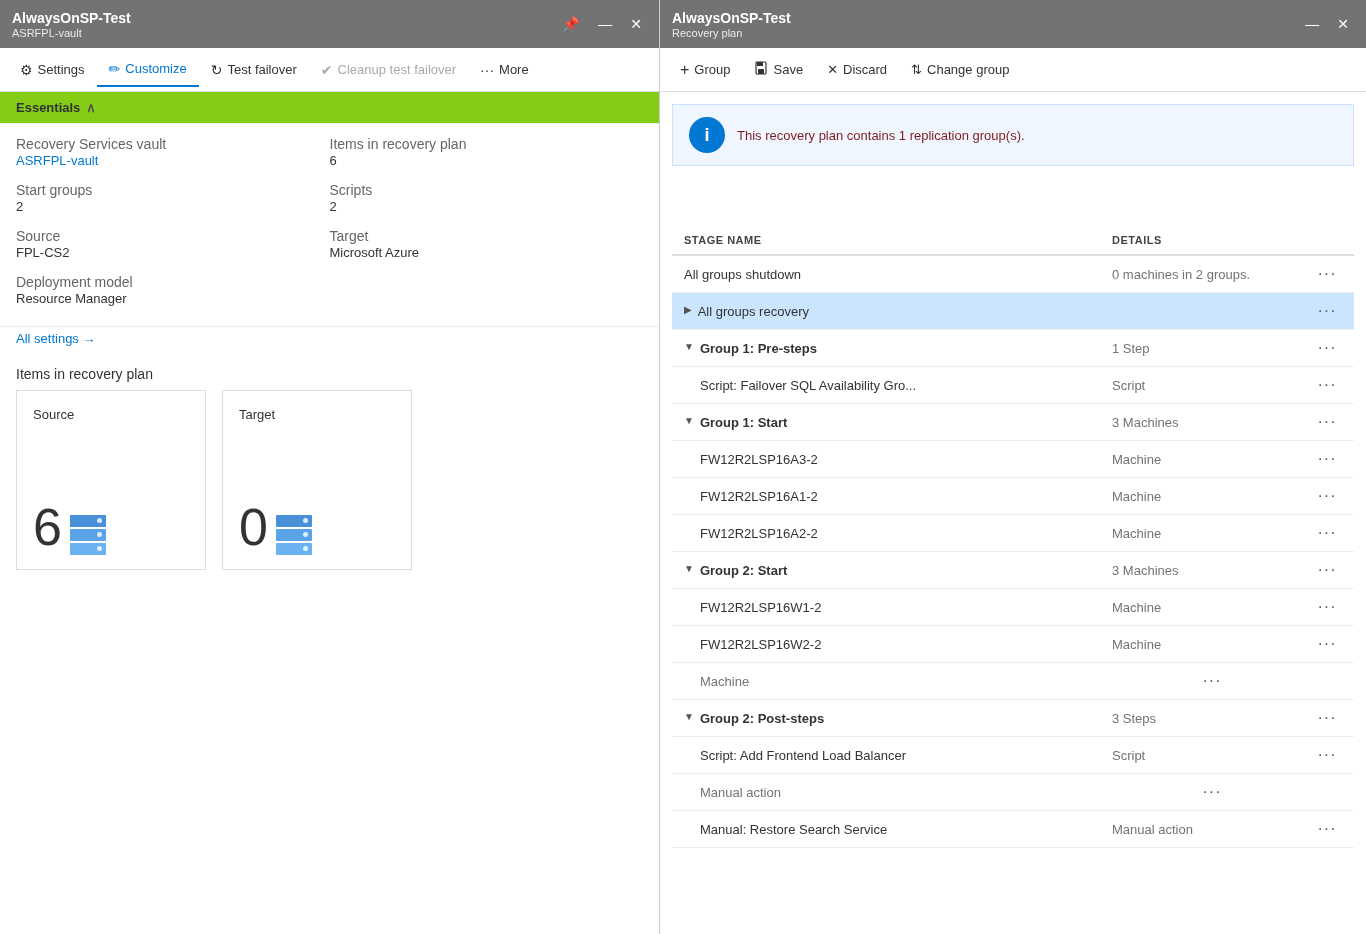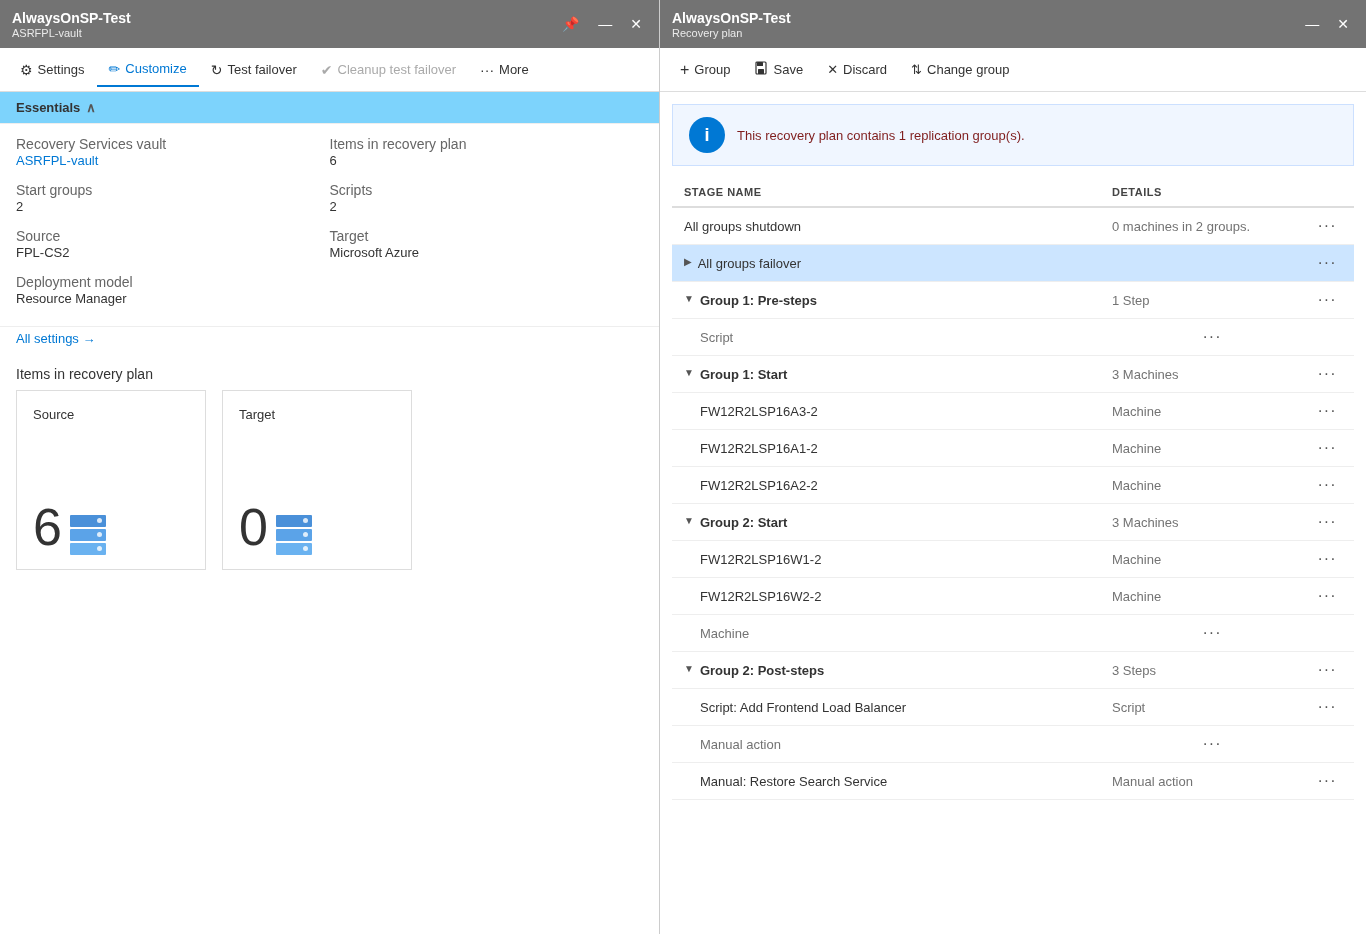--- a/index.html
+++ b/index.html
@@ -17,21 +17,21 @@
     .title-bar-controls span { color: #fff; font-size: 14px; cursor: pointer; padding: 2px 5px; }
 
     
     .toolbar { display: flex; align-items: center; border-bottom: 1px solid #ddd; padding: 0 8px; background: #fff; min-height: 44px; gap: 0; }
     .toolbar-btn { display: flex; align-items: center; gap: 5px; padding: 8px 12px; cursor: pointer; color: #333; font-size: 13px; border: none; background: transparent; }
     .toolbar-btn.active { border-bottom: 2px solid #0078d4; color: #0078d4; }
     .toolbar-btn.disabled { color: #aaa; cursor: default; }
     .toolbar-btn .icon { font-size: 14px; }
 
     
-    .essentials-header { display: flex; align-items: center; padding: 8px 16px; border-bottom: 1px solid #eee; background: #7dd3fc; }
+    .essentials-header { display: flex; align-items: center; padding: 8px 16px; border-bottom: 1px solid #eee; background: #84cc16; }
     .essentials-header span { font-size: 13px; font-weight: 600; margin-right: 6px; }
     .chevron { font-size: 11px; color: #555; }
 
     .essentials-grid { display: grid; grid-template-columns: 1fr 1fr; padding: 12px 16px; gap: 6px 0; border-bottom: 1px solid #eee; }
     .field-label { color: #666; font-size: 14px; }
     .field-value { font-size: 13px; color: #333; margin-top: 1px; margin-bottom: 8px; }
     .field-value.link { color: #0078d4; cursor: pointer; text-decoration: none; }
     .all-settings { display: flex; justify-content: flex-start; padding: 4px 16px 8px; }
     .all-settings a { color: #0078d4; font-size: 13px; cursor: pointer; text-decoration: none; }
 
@@ -53,21 +53,21 @@
     
     .right-toolbar { display: flex; align-items: center; border-bottom: 1px solid #ddd; padding: 0 8px; background: #fff; min-height: 44px; gap: 0; }
 
     
     .info-box { display: flex; align-items: center; gap: 12px; background: #f0f6ff; border: 1px solid #cce0ff; margin: 12px; padding: 12px 16px; }
     .info-icon { width: 36px; height: 36px; background: #0078d4; border-radius: 50%; display: flex; align-items: center; justify-content: center; color: white; font-size: 18px; font-weight: bold; flex-shrink: 0; }
     .info-text { font-size: 13px; color: #7f1d1d; }
 
     
     .recovery-table { flex: 1; overflow-y: auto; padding: 0 12px; }
-    .table-header { display: grid; grid-template-columns: 1fr 200px 30px; padding: 8px 12px; border-bottom: 2px solid #ddd; }
+    .table-header { display: grid; grid-template-columns: 1fr 200px 30px; padding: 8px 12px; border-bottom: 2px solid #ddd; margin-top: 48px; }
     .table-header span { font-size: 11px; font-weight: 600; color: #444; text-transform: uppercase; letter-spacing: 0.5px; }
     .table-row { display: grid; grid-template-columns: 1fr 200px 30px; padding: 9px 12px; border-bottom: 1px solid #eee; align-items: center; }
     .table-row.highlighted { background: #cce5ff; }
     .table-row.indent1 { padding-left: 28px; }
     .stage-name { font-size: 13px; color: #333; display: flex; gap: 6px; }
     .stage-name.bold { font-weight: 600; }
     .details-text { font-size: 13px; color: #737373; }
     .more-btn { color: #555; font-size: 16px; cursor: pointer; text-align: center; letter-spacing: 1px; }
     .triangle { font-size: 10px; color: #555; }
   </style>
@@ -244,34 +244,37 @@
         <div class="table-row">
           <div class="stage-name">
             <span>All groups shutdown</span>
           </div>
           <div class="details-text">0 machines in 2 groups.</div>
           <div class="more-btn">···</div>
         </div>
         <div class="table-row highlighted">
           <div class="stage-name">
             <span class="triangle">▶</span>
-            <span>All groups failover</span>
+            <span>All groups recovery</span>
           </div>
           <div class="details-text"></div>
           <div class="more-btn">···</div>
         </div>
         <div class="table-row">
           <div class="stage-name bold">
             <span class="triangle">▼</span>
             <span>Group 1: Pre-steps</span>
           </div>
           <div class="details-text">1 Step</div>
           <div class="more-btn">···</div>
         </div>
         <div class="table-row indent1">
+          <div class="stage-name">
+            <span>Script: Failover SQL Availability Gro...</span>
+          </div>
           <div class="details-text">Script</div>
           <div class="more-btn">···</div>
         </div>
         <div class="table-row">
           <div class="stage-name bold">
             <span class="triangle">▼</span>
             <span>Group 1: Start</span>
           </div>
           <div class="details-text">3 Machines</div>
           <div class="more-btn">···</div>

